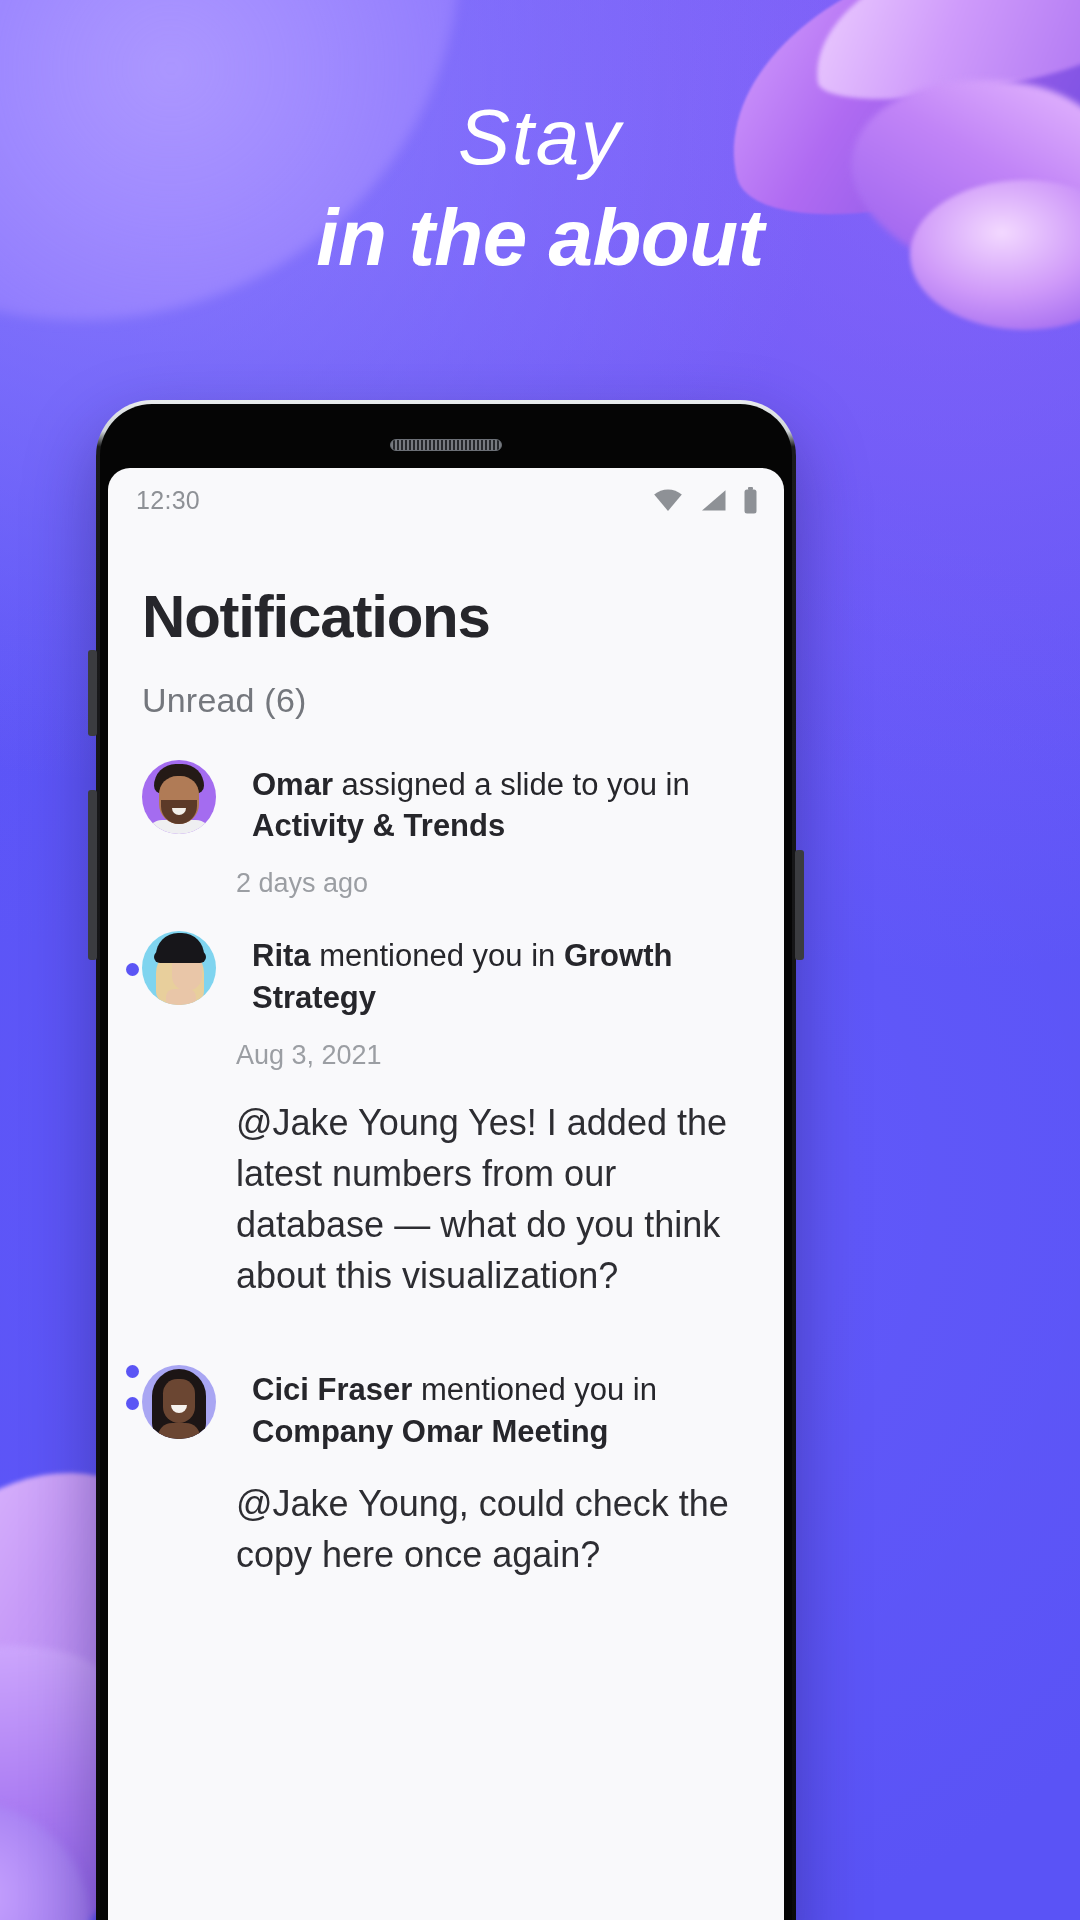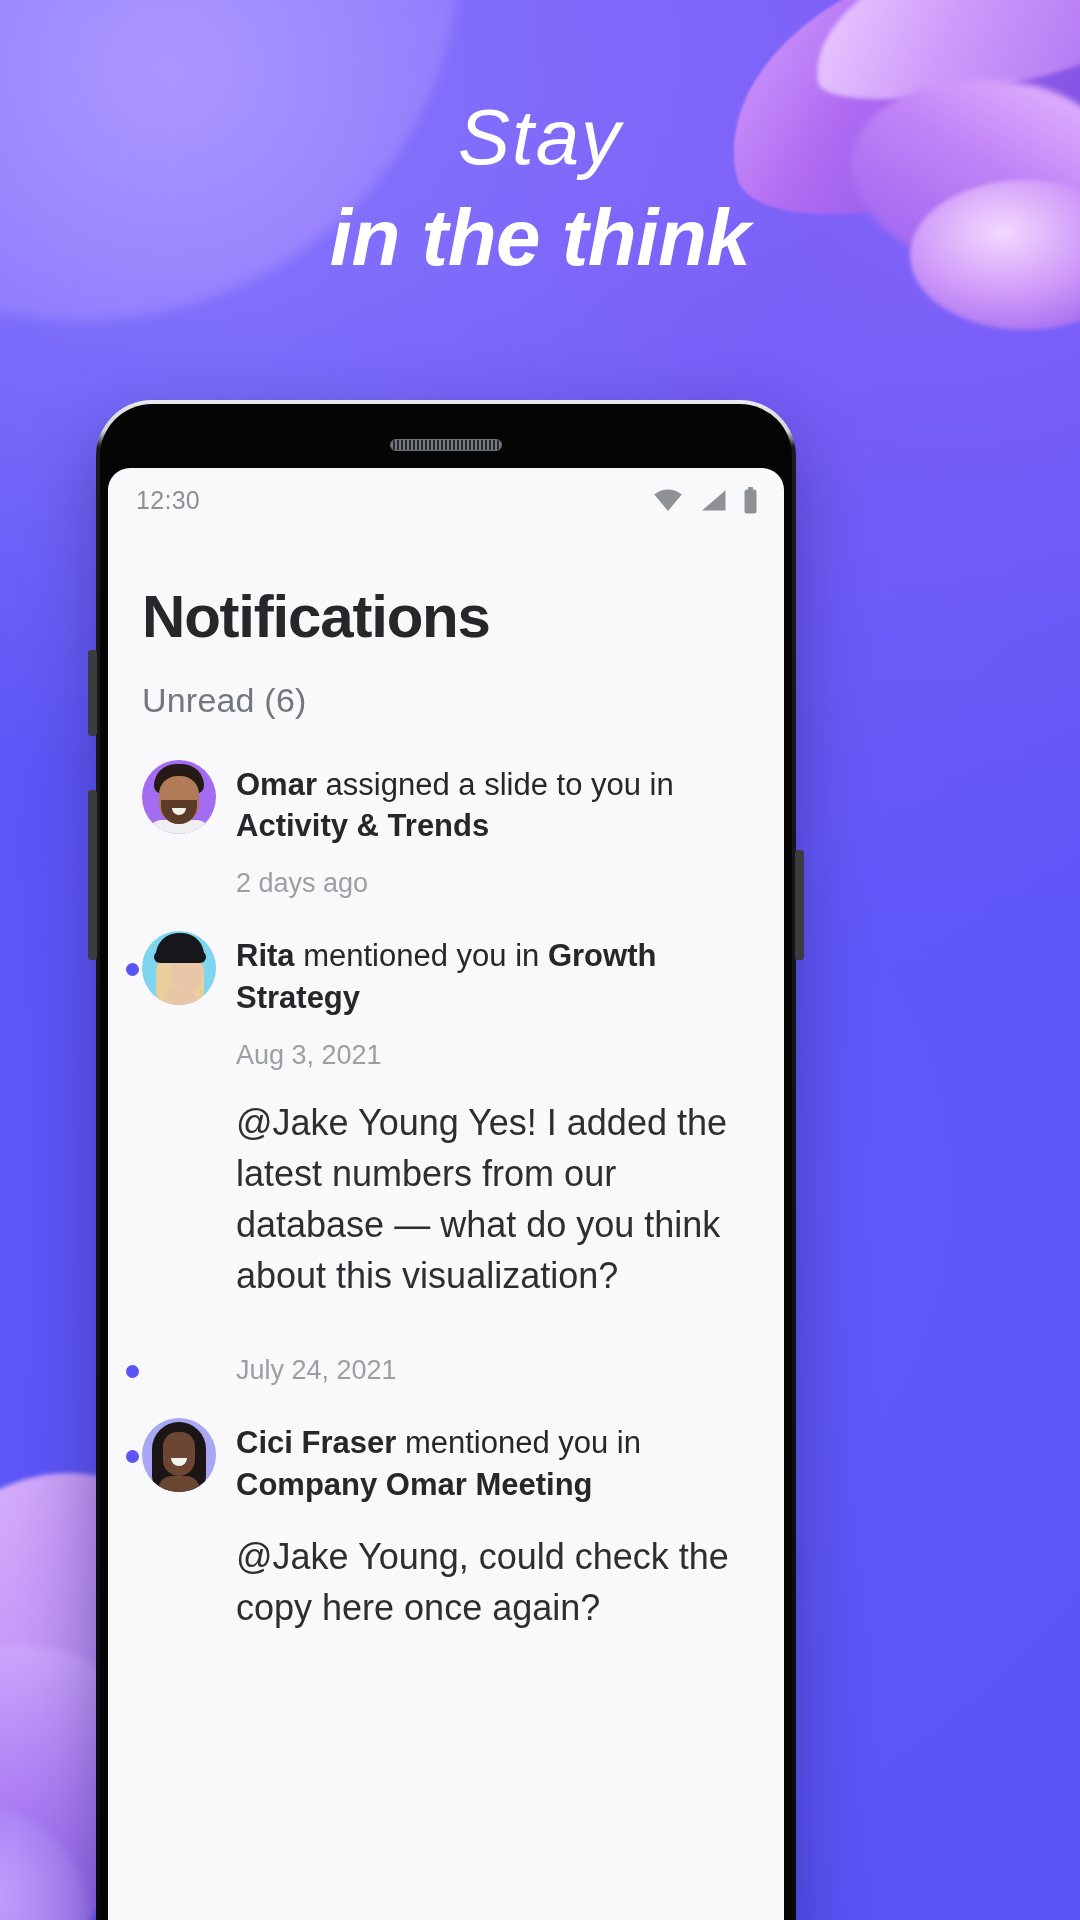--- a/index.html
+++ b/index.html
@@ -129,21 +129,21 @@
   
   .content { padding:0 34px; }
   .page-title {
     font-size:60px; font-weight:800; color:#26262b; letter-spacing:-1.2px;
     margin-top:52px;
   }
   .section-label { font-size:34px; color:#74777d; margin-top:30px; letter-spacing:.2px; }
 
   .notif-list { margin-top:22px; }
   .notif { position:relative; padding:18px 0 14px 0; }
-  .notif-head { display:flex; align-items:flex-start; gap:20px; }
+  .notif-head { display:flex; align-items:flex-start; gap:36px; }
   .dot {
     position:absolute; left:-16px; top:50px;
     width:13px; height:13px; border-radius:50%; background:#5b55f5;
   }
   .avatar {
     flex:0 0 auto; width:74px; height:74px; border-radius:50%;
     overflow:hidden; position:relative;
   }
   .notif-text {
     font-size:31px; line-height:1.33; color:#26262b; padding-top:4px;
@@ -193,21 +193,21 @@
   </div>
   <div class="blob-bl">
     <div class="b1"></div>
       <div class="b2"></div>
       <div class="b3"></div>
   </div>
 </div>
 
 <div class="headline">
   <div class="h-line1">Stay</div>
-  <div class="h-line2">in the think</div>
+  <div class="h-line2">in the about</div>
 </div>
 
 <div class="phone">
   <div class="btn-side btn-left1"></div>
   <div class="btn-side btn-left2"></div>
   <div class="btn-side btn-right1"></div>
 
   <div class="phone-inner">
     <div class="speaker"></div>
 
@@ -270,21 +270,20 @@
               <div class="notif-text">
                 <b>Rita</b><span> mentioned you in </span><b>Growth Strategy</b>
               </div>
             </div>
             <div class="notif-date">Aug 3, 2021</div>
             <div class="notif-body">@Jake Young Yes! I added the latest numbers from our database — what do you think about this visualization?</div>
           </div>
 
           <div class="notif">
             <div class="dot"></div>
-            <div class="notif-date">July 24, 2021</div>
           </div>
 
           <div class="notif">
             <div class="dot"></div>
             <div class="notif-head">
               <div class="avatar av-cici">
                 <div class="hairc"></div>
                   <div class="chest"></div>
                   <div class="facec"></div>
                   <div class="smile"></div>

